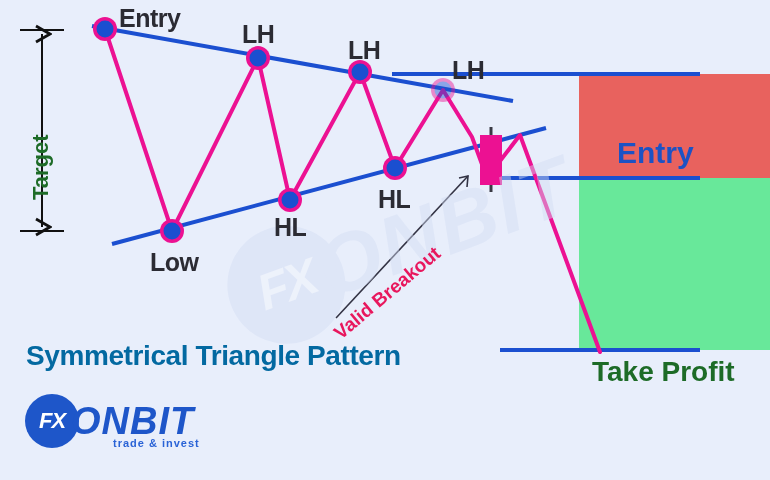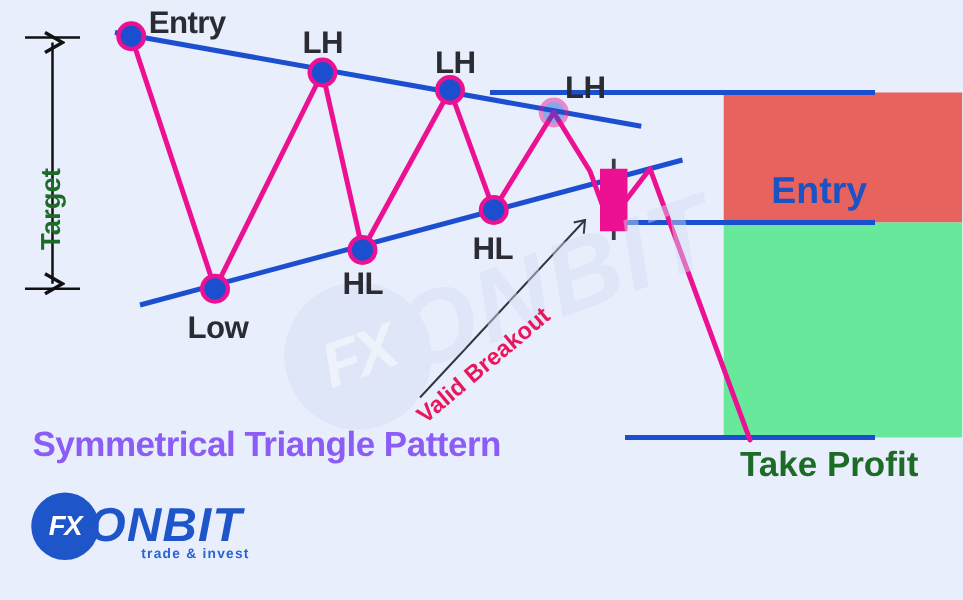--- a/index.html
+++ b/index.html
@@ -15,21 +15,21 @@
   .lbl{position:absolute;white-space:nowrap;font-family:"Liberation Sans", sans-serif;}
 
   .pivot-lbl{font-size:25px;font-weight:700;color:#2b2b33;letter-spacing:-0.5px;}
   .target-lbl{
     font-size:22px;font-weight:700;color:#1d6b27;
     transform:rotate(-90deg);transform-origin:left top;
   }
   .sl-lbl{font-size:28px;font-weight:700;color:#ec19aa;}
   .entry-lbl{font-size:30px;font-weight:700;color:#1c52c4;}
   .tp-lbl{font-size:28px;font-weight:700;color:#1d6b27;}
-  .title-lbl{font-size:28px;font-weight:700;color:#8b5cf6;letter-spacing:-0.4px;}
+  .title-lbl{font-size:28px;font-weight:700;color:#0369a1;letter-spacing:-0.4px;}
   .breakout-lbl{
     font-size:19px;font-weight:700;color:#e8175d;
     transform:rotate(-40deg);transform-origin:left bottom;
   }
 
   
   #logo{position:absolute;left:25px;top:392px;width:230px;height:62px;}
   .logo-circle{
     position:absolute;left:0;top:2px;width:54px;height:54px;border-radius:50%;
     background:#1e56c9;

